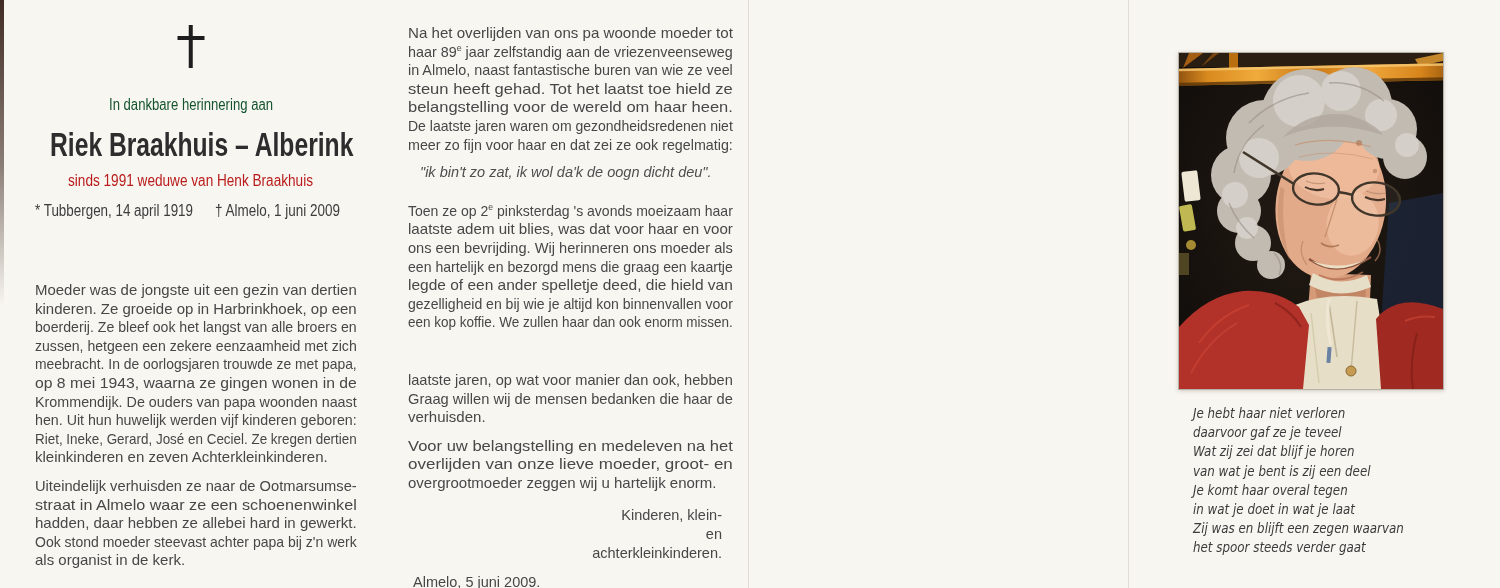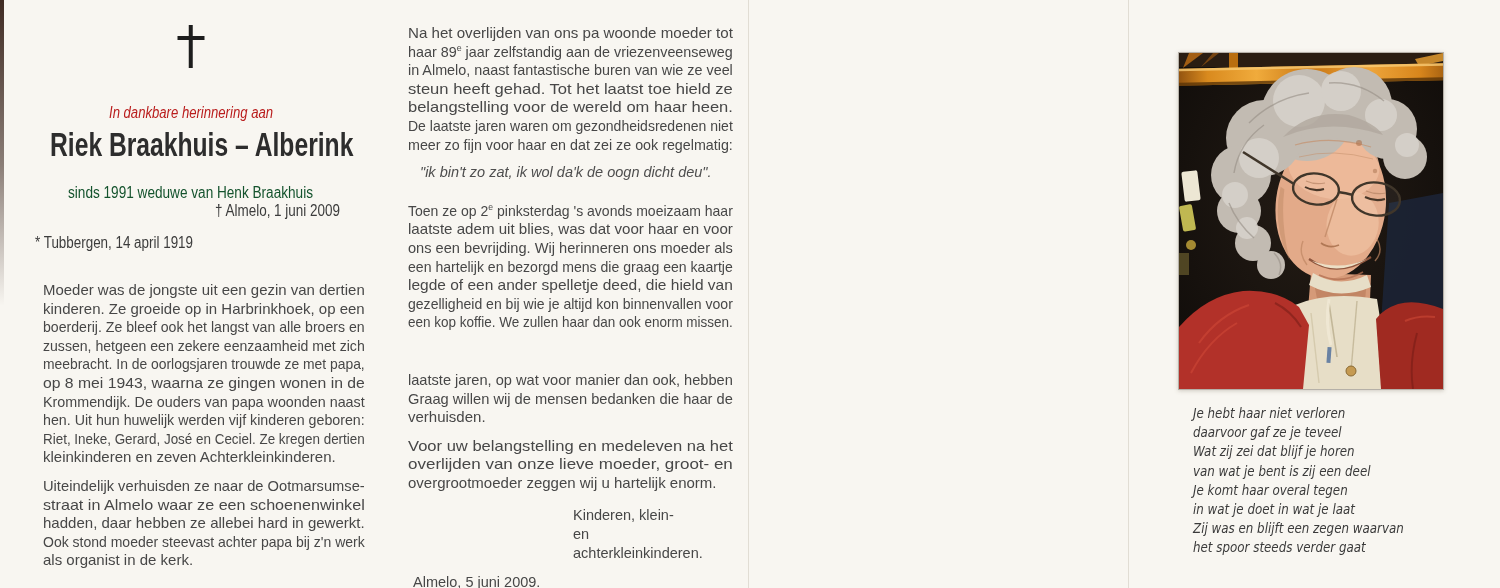--- a/index.html
+++ b/index.html
@@ -22,35 +22,35 @@
   }
   .fold{position:absolute;top:0;width:1px;height:588px;background:var(--fold-line);opacity:0.75;}
   .fold.f1{left:748px;}
   .fold.f2{left:1128px;}
 
   
   .left-panel{position:absolute;left:35px;top:0;width:311px;height:588px;}
   .cross{position:absolute;top:25px;left:50%;transform:translateX(-50%);width:27px;height:43px;}
   .cross::before{content:"";position:absolute;left:50%;transform:translateX(-50%);width:3.5px;height:100%;background:#1d1d1d;}
   .cross::after{content:"";position:absolute;top:11px;left:0;width:100%;height:3.5px;background:#1d1d1d;}
-  .intro{position:absolute;top:92px;left:0;right:0;margin:12px auto;width:164px;font-size:16px;color:#b91c1c;font-style:italic;}
+  .intro{position:absolute;top:92px;left:0;right:0;margin:4px auto;width:164px;font-size:16px;color:#14532d;}
   .name{position:absolute;top:126px;left:0;right:0;margin:0 auto;width:281px;font-size:33px;font-weight:700;color:var(--heading-text);letter-spacing:0;}
-  .subtitle{position:absolute;top:168px;left:0;right:0;margin:16px auto;width:245px;font-size:16px;color:#14532d;}
+  .subtitle{position:absolute;top:168px;left:0;right:0;margin:4px auto;width:245px;font-size:16px;color:#b91c1c;}
   .dates{position:absolute;top:202px;left:0;width:305px;display:flex;justify-content:space-between;font-size:16px;color:#3c3c3c;}
-  .dates .birth{width:158px;margin-top:32px;}
+  .dates .birth{width:158px;}
   .dates .death{width:125px;}
-  .left-body{position:absolute;top:281px;left:8px;width:311px;}
+  .left-body{position:absolute;top:281px;left:0;width:311px;}
 
   
   .middle-panel{position:absolute;left:408px;top:24px;width:314px;}
   .quote{display:block;margin-top:9px;margin-left:12px;width:302px;font-style:italic;color:#4e4e4e;font-size:14.5px;line-height:18.6px;}
   .para-memory{margin-top:20px;}
   .para-thanks{margin-top:39px;}
   .para-gratitude{margin-top:10px;}
-  .signature{margin-top:14px;margin-left:165px;}
+  .signature{margin-top:14px;margin-left:165px;text-align:right;}
   .sig-line{font-size:14.5px;line-height:19px;}
   .dateline{margin-top:10px;margin-left:5px;font-size:14.5px;line-height:19px;}
 
   
   .jline{font-size:15px;line-height:18.6px;height:18.6px;}
   .fitspan{display:inline-block;white-space:nowrap;transform-origin:0 50%;}
   sup{font-size:62%;vertical-align:super;line-height:0;}
 
   
   .photo-frame{

